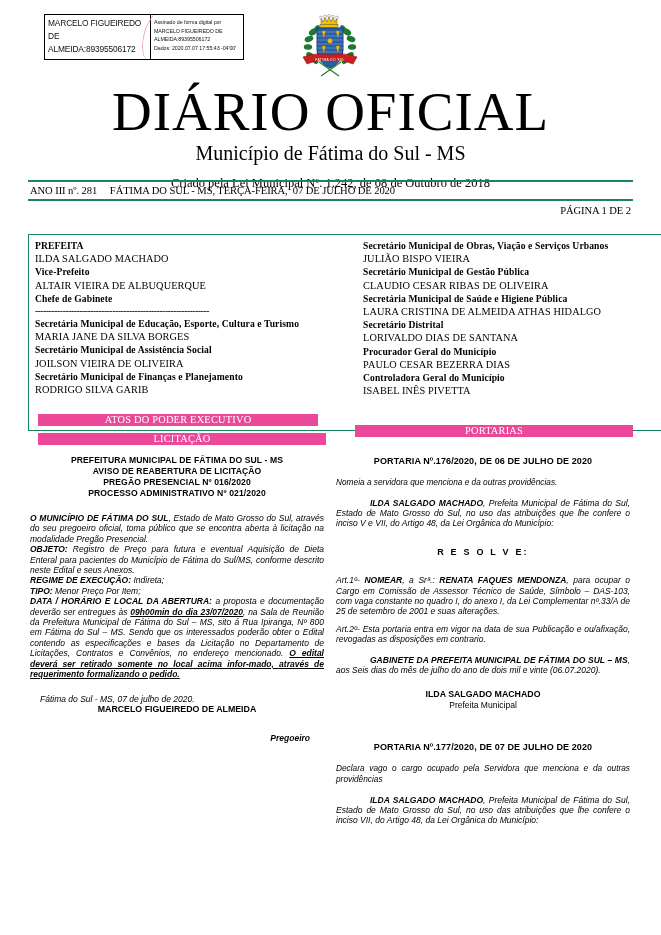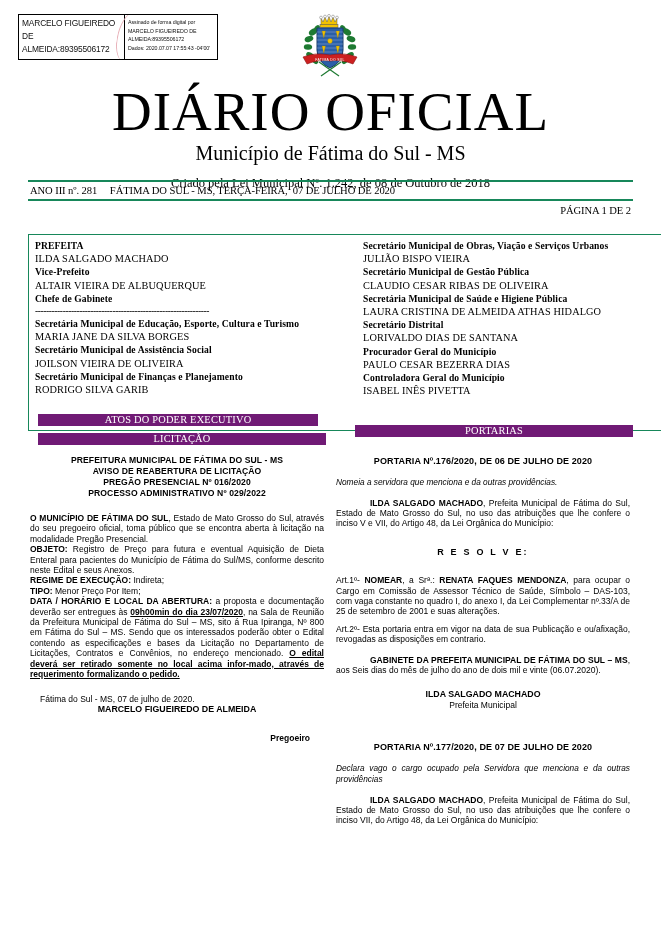--- a/index.html
+++ b/index.html
@@ -13,21 +13,21 @@
     height: 935px;
     position: relative;
     font-family: "Liberation Serif", serif;
     color: #000000;
     overflow: hidden;
   }
 
   
   .sig-box {
     position: absolute;
-    left: 18px;
+    left: 44px;
     top: 14px;
     width: 200px;
     height: 46px;
     border: 1px solid #000;
     box-sizing: border-box;
     display: flex;
     overflow: hidden;
     background: #fff;
   }
   .sig-left {
@@ -152,21 +152,21 @@
     font-size: 9.5px;
     line-height: 12px;
     letter-spacing: -0.4px;
     overflow: hidden;
     white-space: nowrap;
   }
 
   
   .secbar {
     position: absolute;
-    background: #701a75;
+    background: #ec4899;
     color: #ffffff;
     text-align: center;
     font-family: "Liberation Serif", serif;
     font-size: 10.4px;
     letter-spacing: 0.2px;
     height: 12px;
     line-height: 12px;
   }
   #bar-atos   { left: 38px;  top: 414px; width: 280px; }
   #bar-licit  { left: 38px;  top: 433px; width: 288px; }
@@ -183,20 +183,21 @@
     color: #000;
   }
   #col-left  { left: 30px; }
   #col-right { left: 336px; }
 
   .p {
     margin: 0 0 0 0;
     text-align: justify;
     font-size: 8.5px;
     line-height: 10.4px;
+    font-style: italic;
   }
   .p.right    { text-align: right; }
   .p.justify  { text-align: justify; }
   .b   { font-weight: bold; }
   .bu  { font-weight: bold; text-decoration: underline; }
   .spacer-7  { height: 7px; }
   .spacer-10 { height: 10px; }
   .spacer-14 { height: 14px; }
   .spacer-18 { height: 18px; }
   .spacer-30 { height: 30px; }
@@ -332,21 +333,21 @@
 </div>
 
 <div class="secbar" id="bar-atos">ATOS DO PODER EXECUTIVO</div>
 <div class="secbar" id="bar-licit">LICITAÇÃO</div>
 <div class="secbar" id="bar-port">PORTARIAS</div>
 
 <div class="col" id="col-left">
   <div class="heading-blk">PREFEITURA MUNICIPAL DE FÁTIMA DO SUL - MS</div>
   <div class="heading-blk">AVISO DE REABERTURA DE LICITAÇÃO</div>
   <div class="heading-blk">PREGÃO PRESENCIAL Nº 016/2020</div>
-  <div class="heading-blk">PROCESSO ADMINISTRATIVO Nº  029/2022</div>
+  <div class="heading-blk">PROCESSO ADMINISTRATIVO Nº  021/2020</div>
 
   <div class="spacer-14"></div>
 
   <div class="p justify"><span class="b">O MUNICÍPIO DE FÁTIMA DO SUL</span><span>, Estado de Mato Grosso do Sul, através do seu pregoeiro oficial, toma público que se encontra aberta à licitação na modalidade Pregão Presencial.</span></div>
 
   <div class="p justify"><span class="b">OBJETO:</span><span> Registro de Preço para futura e eventual Aquisição de Dieta Enteral para pacientes do Município de Fátima do Sul/MS, conforme descrito neste Edital e seus Anexos.</span></div>
 
   <div class="p justify"><span class="b">REGIME DE EXECUÇÃO:</span><span> Indireta;</span></div>
 
   <div class="p justify"><span class="b">TIPO:</span><span> Menor Preço Por Item;</span></div>

